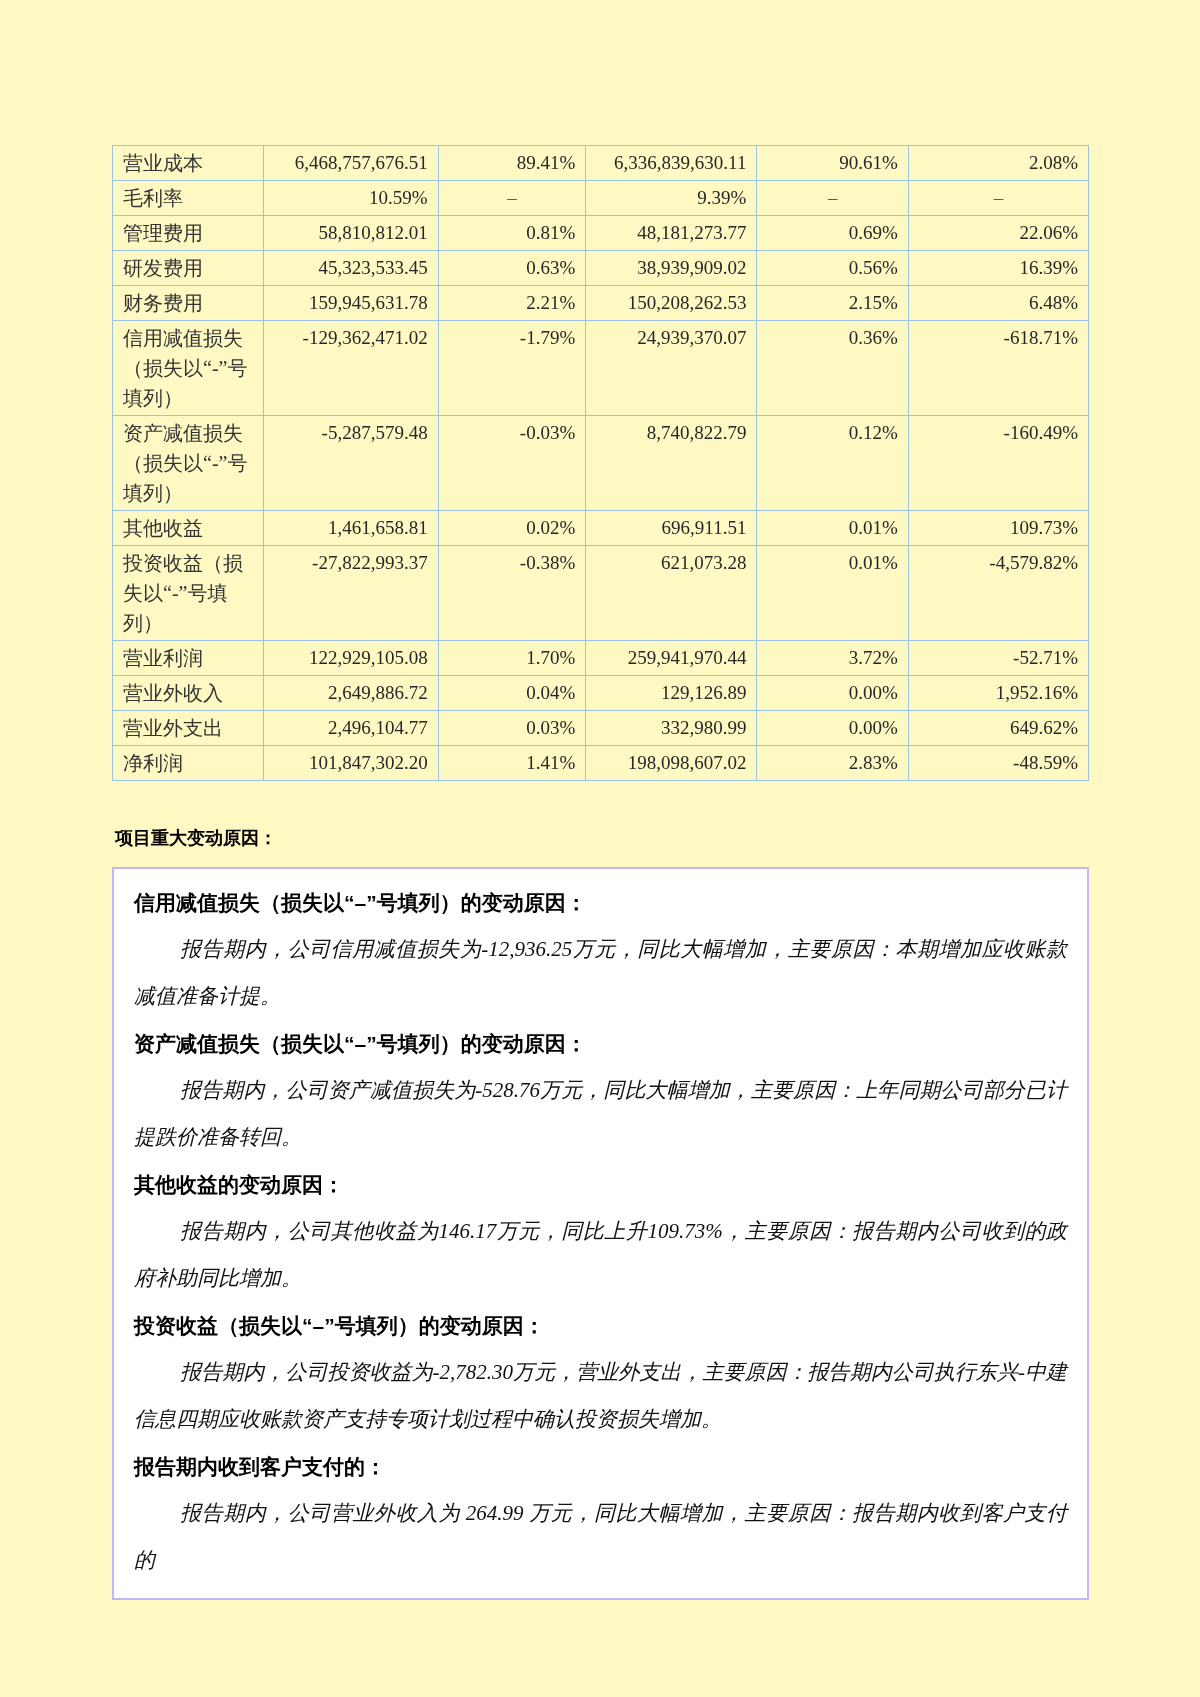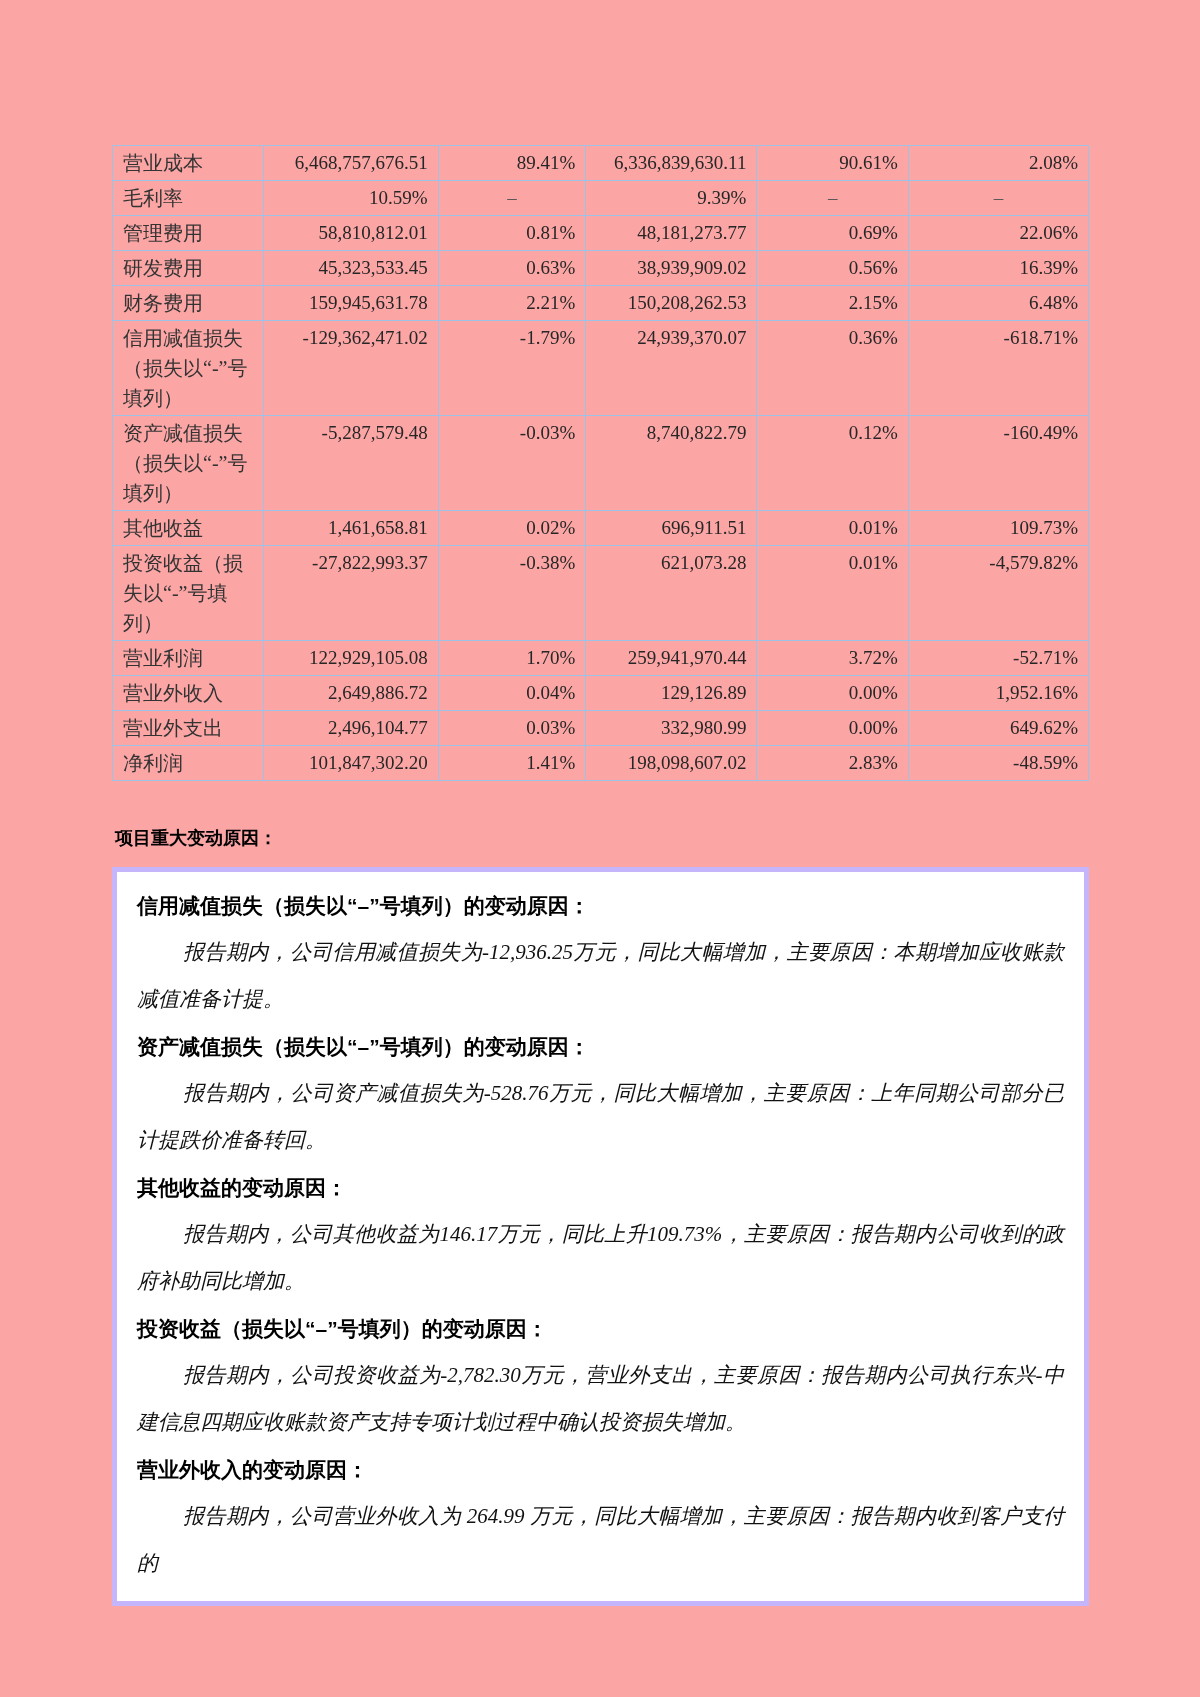--- a/index.html
+++ b/index.html
@@ -4,21 +4,21 @@
 <style>
   html, body {
     margin: 0;
     padding: 0;
     background: #ffffff;
   }
   .page {
     position: relative;
     width: 1200px;
     height: 1697px;
-    background: #fca5a5;
+    background: #fef9c3;
     font-family: "Liberation Serif", "DejaVu Serif", serif;
     color: #262626;
     overflow: hidden;
   }
   .content {
     position: absolute;
     left: 112px;
     top: 145px;
     width: 977px;
   }
@@ -56,21 +56,21 @@
     margin-top: 44px;
     margin-left: 3px;
     font-family: "Liberation Sans", "DejaVu Sans", sans-serif;
     font-weight: bold;
     font-size: 18px;
     color: #000000;
     line-height: 26px;
   }
   .reasons-box {
     margin-top: 16px;
-    border: 5px solid #c4b5fd;
+    border: 2px solid #c4b5fd;
     padding: 10px 20px 14px 20px;
     background: #ffffff;
   }
   .reason-title {
     font-family: "Liberation Sans", "DejaVu Sans", sans-serif;
     font-weight: bold;
     font-size: 21px;
     color: #000000;
     line-height: 47px;
   }
@@ -211,18 +211,18 @@
 
     <div class="reasons-box">
       <div class="reason-title">信用减值损失（损失以“–”号填列）的变动原因：</div>
       <p class="reason-body">报告期内，公司信用减值损失为-12,936.25万元，同比大幅增加，主要原因：本期增加应收账款减值准备计提。</p>
       <div class="reason-title">资产减值损失（损失以“–”号填列）的变动原因：</div>
       <p class="reason-body">报告期内，公司资产减值损失为-528.76万元，同比大幅增加，主要原因：上年同期公司部分已计提跌价准备转回。</p>
       <div class="reason-title">其他收益的变动原因：</div>
       <p class="reason-body">报告期内，公司其他收益为146.17万元，同比上升109.73%，主要原因：报告期内公司收到的政府补助同比增加。</p>
       <div class="reason-title">投资收益（损失以“–”号填列）的变动原因：</div>
       <p class="reason-body">报告期内，公司投资收益为-2,782.30万元，营业外支出，主要原因：报告期内公司执行东兴-中建信息四期应收账款资产支持专项计划过程中确认投资损失增加。</p>
-      <div class="reason-title">营业外收入的变动原因：</div>
+      <div class="reason-title">报告期内收到客户支付的：</div>
       <p class="reason-body">报告期内，公司营业外收入为 264.99 万元，同比大幅增加，主要原因：报告期内收到客户支付的</p>
     </div>
 
   </div>
 </div>
 
 </body></html>

